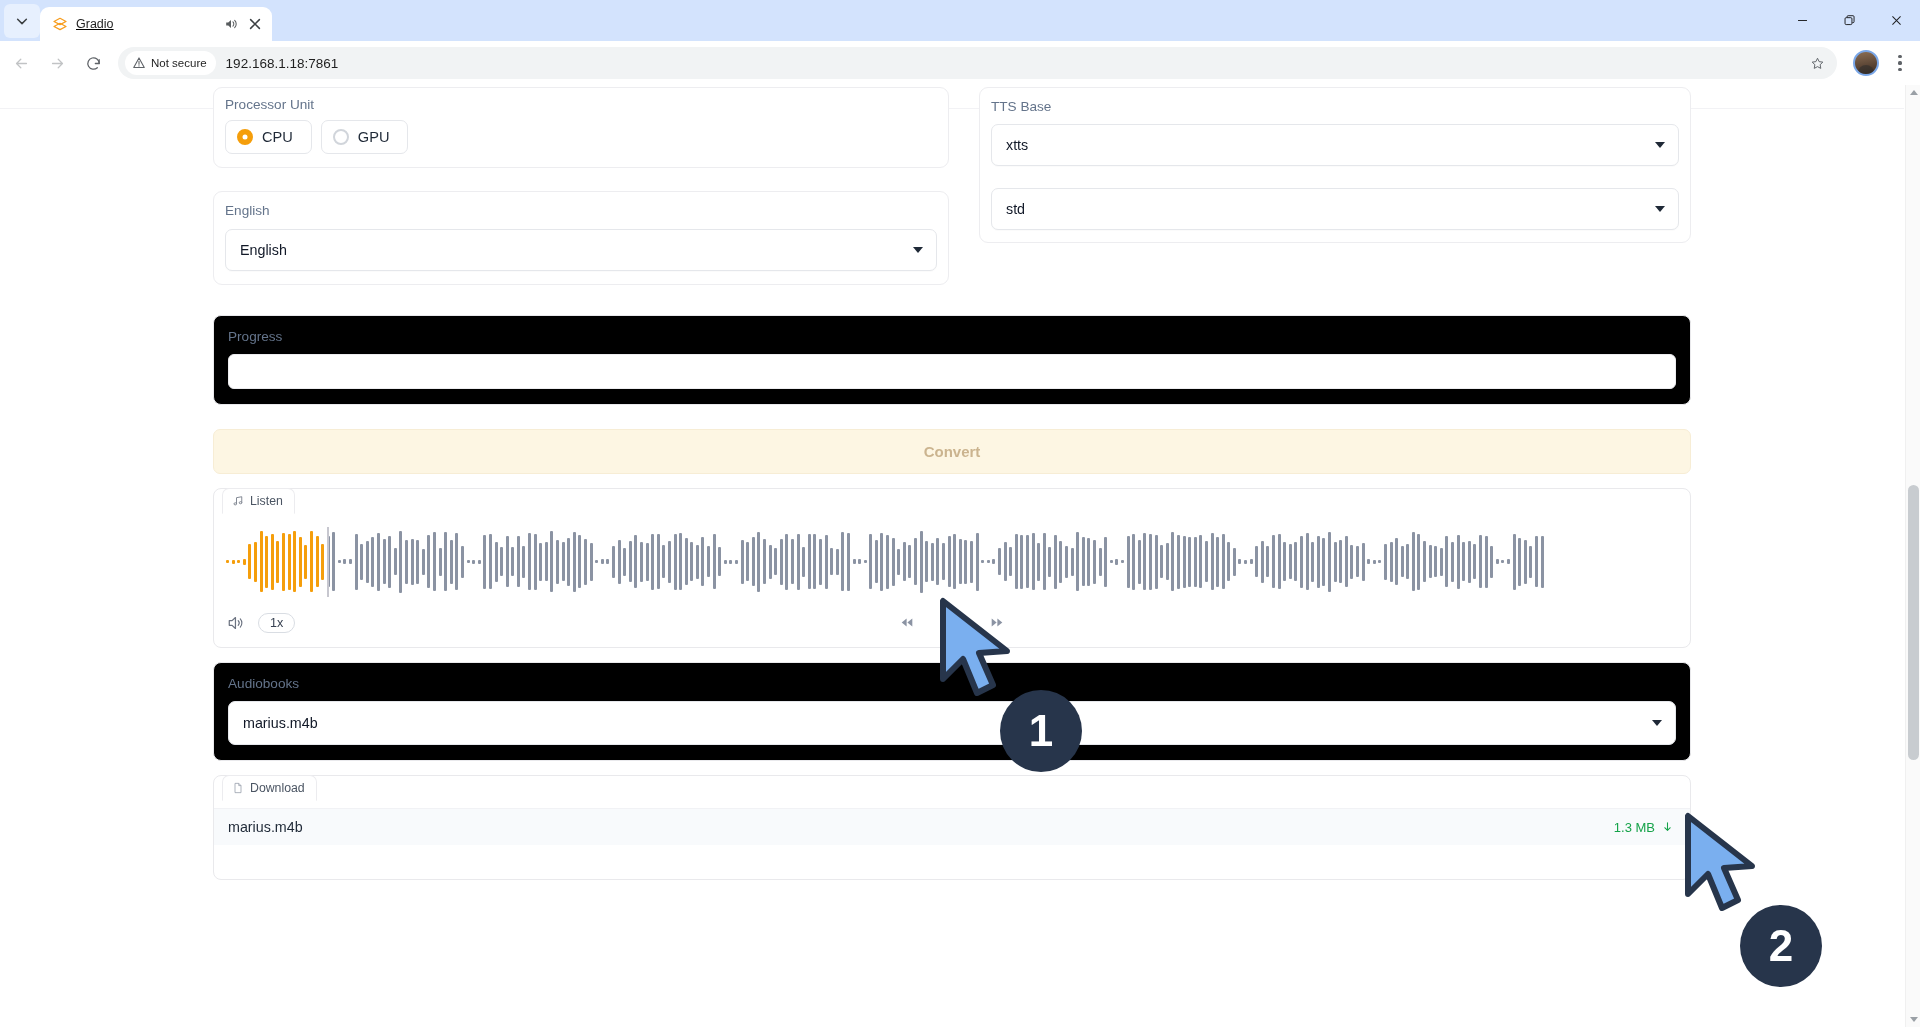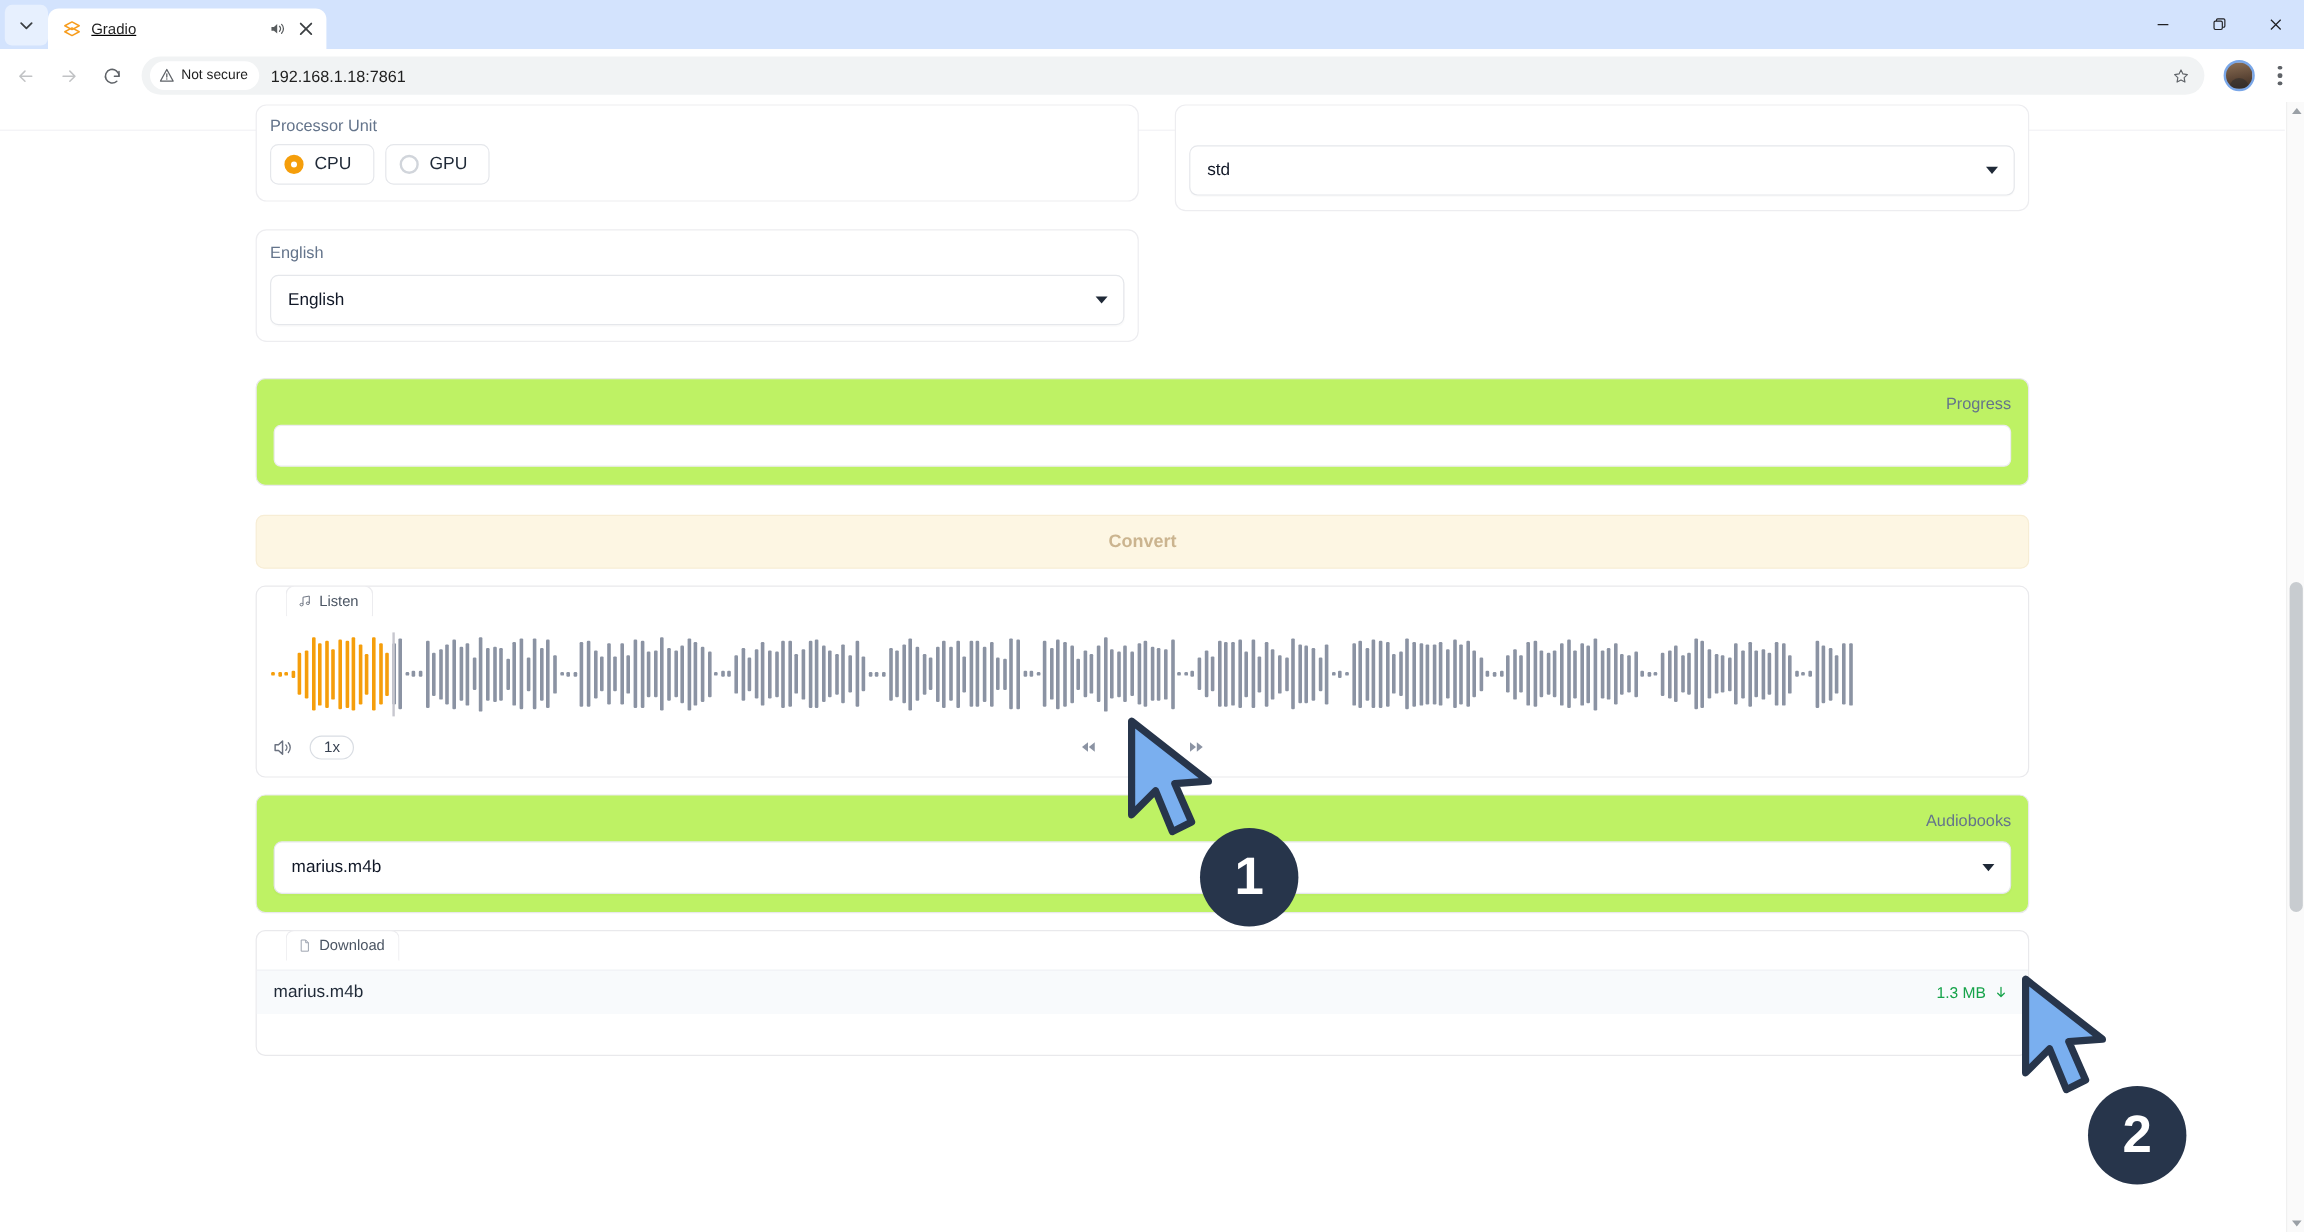--- a/index.html
+++ b/index.html
@@ -125,23 +125,22 @@
   .top-rule {
     position:absolute; left:0; top: 23px; width: 1904px; height:1px; background:#f2f2f5;
   }
 
   .row-2col { display:flex; gap: 30px; align-items: flex-start; }
   .col { display:flex; flex-direction:column; }
   .col-left { width: 736px; }
   .col-right { width: 712px; }
 
   .gr-block {
-    background:#bef264; border:1px solid #e9e9ec; border-radius: 8px;
+    background:#000000; border:1px solid #e9e9ec; border-radius: 8px;
     padding: 13px 14px 15px 14px;
-    text-align: right;
   }
   .gr-group {
     border:1px solid #ededf0; border-radius: 9px; background:#fff;
     padding: 7px;
   }
   .gr-label {
     font-size: 13.6px; color: #64748b; margin-bottom: 9px;
     display:block; line-height:1.2;
   }
 
@@ -197,21 +196,21 @@
   
   .audio-block {
     margin-top: 14px; border:1px solid #e9e9ec; border-radius: 8px;
     background:#fff; position: relative; padding-bottom: 10px;
   }
   .chip-tab {
     display:inline-flex; align-items:center; gap:6px;
     border:1px solid #ececef; border-bottom-color:#fff;
     border-radius: 7px 7px 0 0;
     background:#fff; padding: 5px 11px 5px 9px;
-    position: relative; top: -1px; left: 24px;
+    position: relative; top: -1px; left: 8px;
   }
   .chip-tab svg { width: 12px; height: 12px; }
   .chip-tab span { font-size: 12.3px; color:#4b5563; }
 
   .waveform {
     height: 82px; margin: 6px 12px 0 12px;
     display:flex; align-items:center; gap: 0px;
     position: relative;
   }
   .wf-bar { width: 3px; flex: none; border-radius: 1px; }
@@ -414,20 +413,27 @@
                 <span class="val">English</span>
                 <span class="caret"></span>
               </div>
             </div>
 
           </div>
 
           <div class="col col-right">
             <div class="gr-group" style="padding:11px 11px 12px 11px;">
 
+              <div>
+                <span class="gr-label">TTS Base</span>
+                <div class="gr-select">
+                  <span class="val">xtts</span>
+                  <span class="caret"></span>
+                </div>
+              </div>
 
               <div style="margin-top:22px;">
                 <div class="gr-select">
                   <span class="val">std</span>
                   <span class="caret"></span>
                 </div>
               </div>
 
             </div>
           </div>

